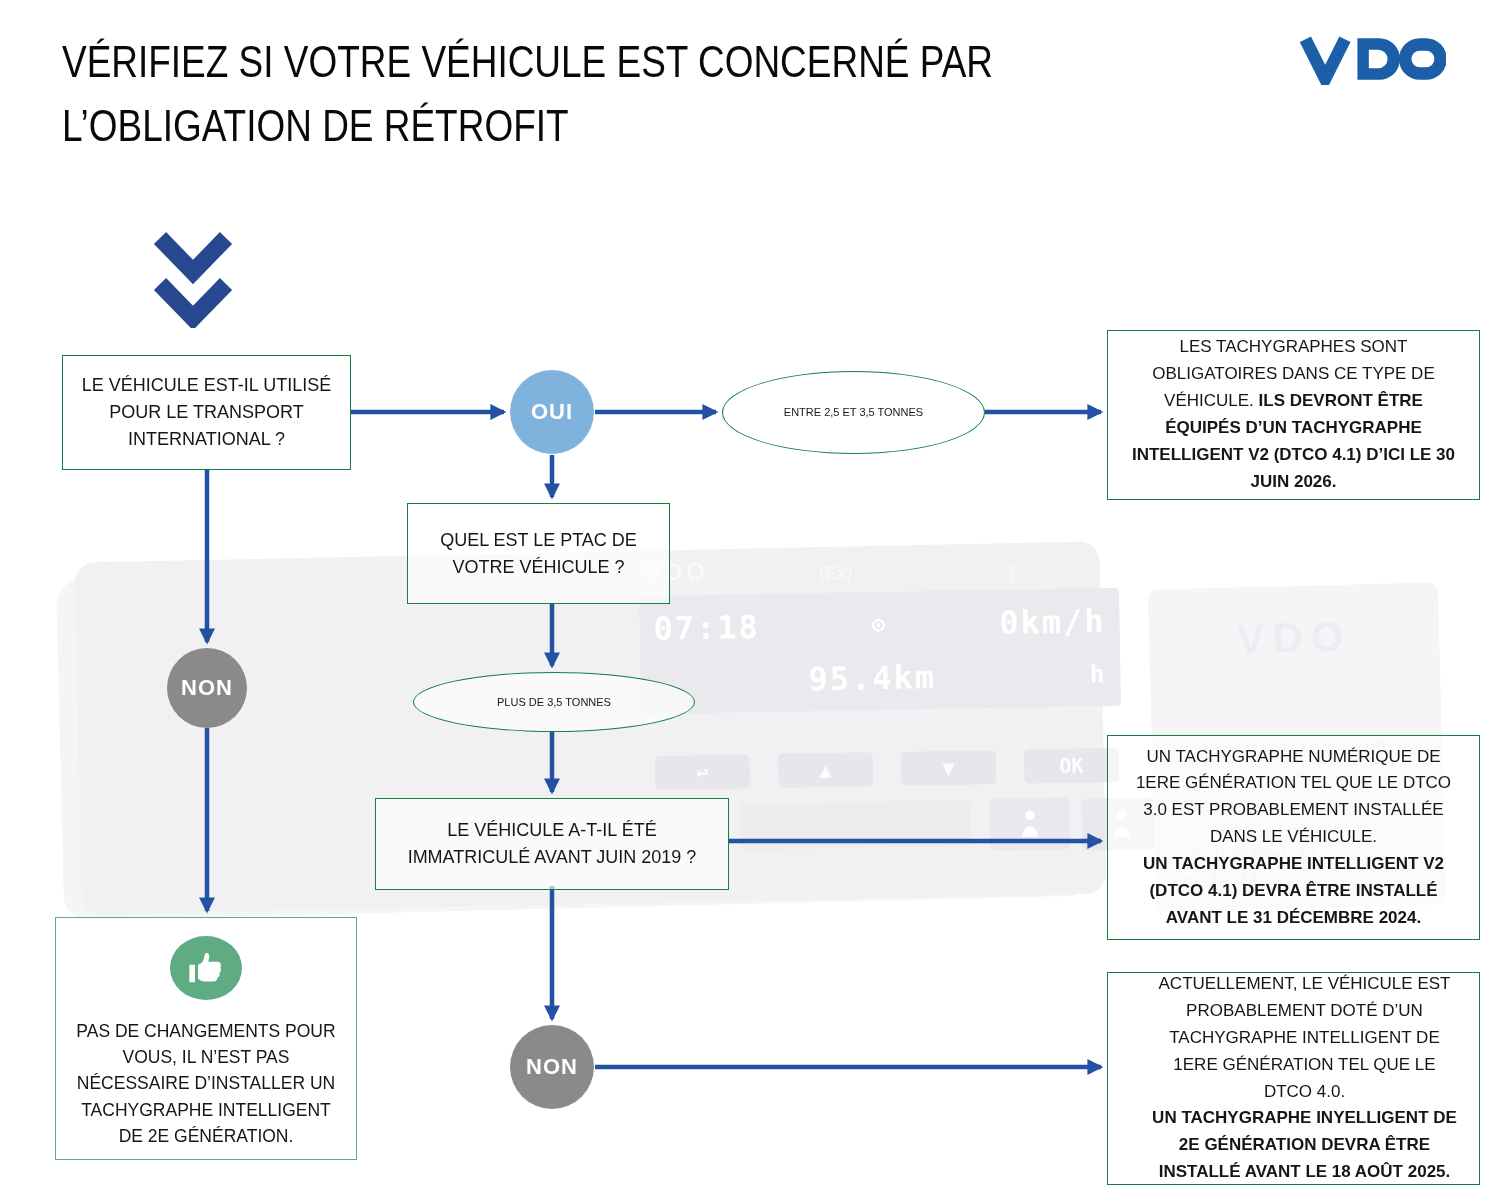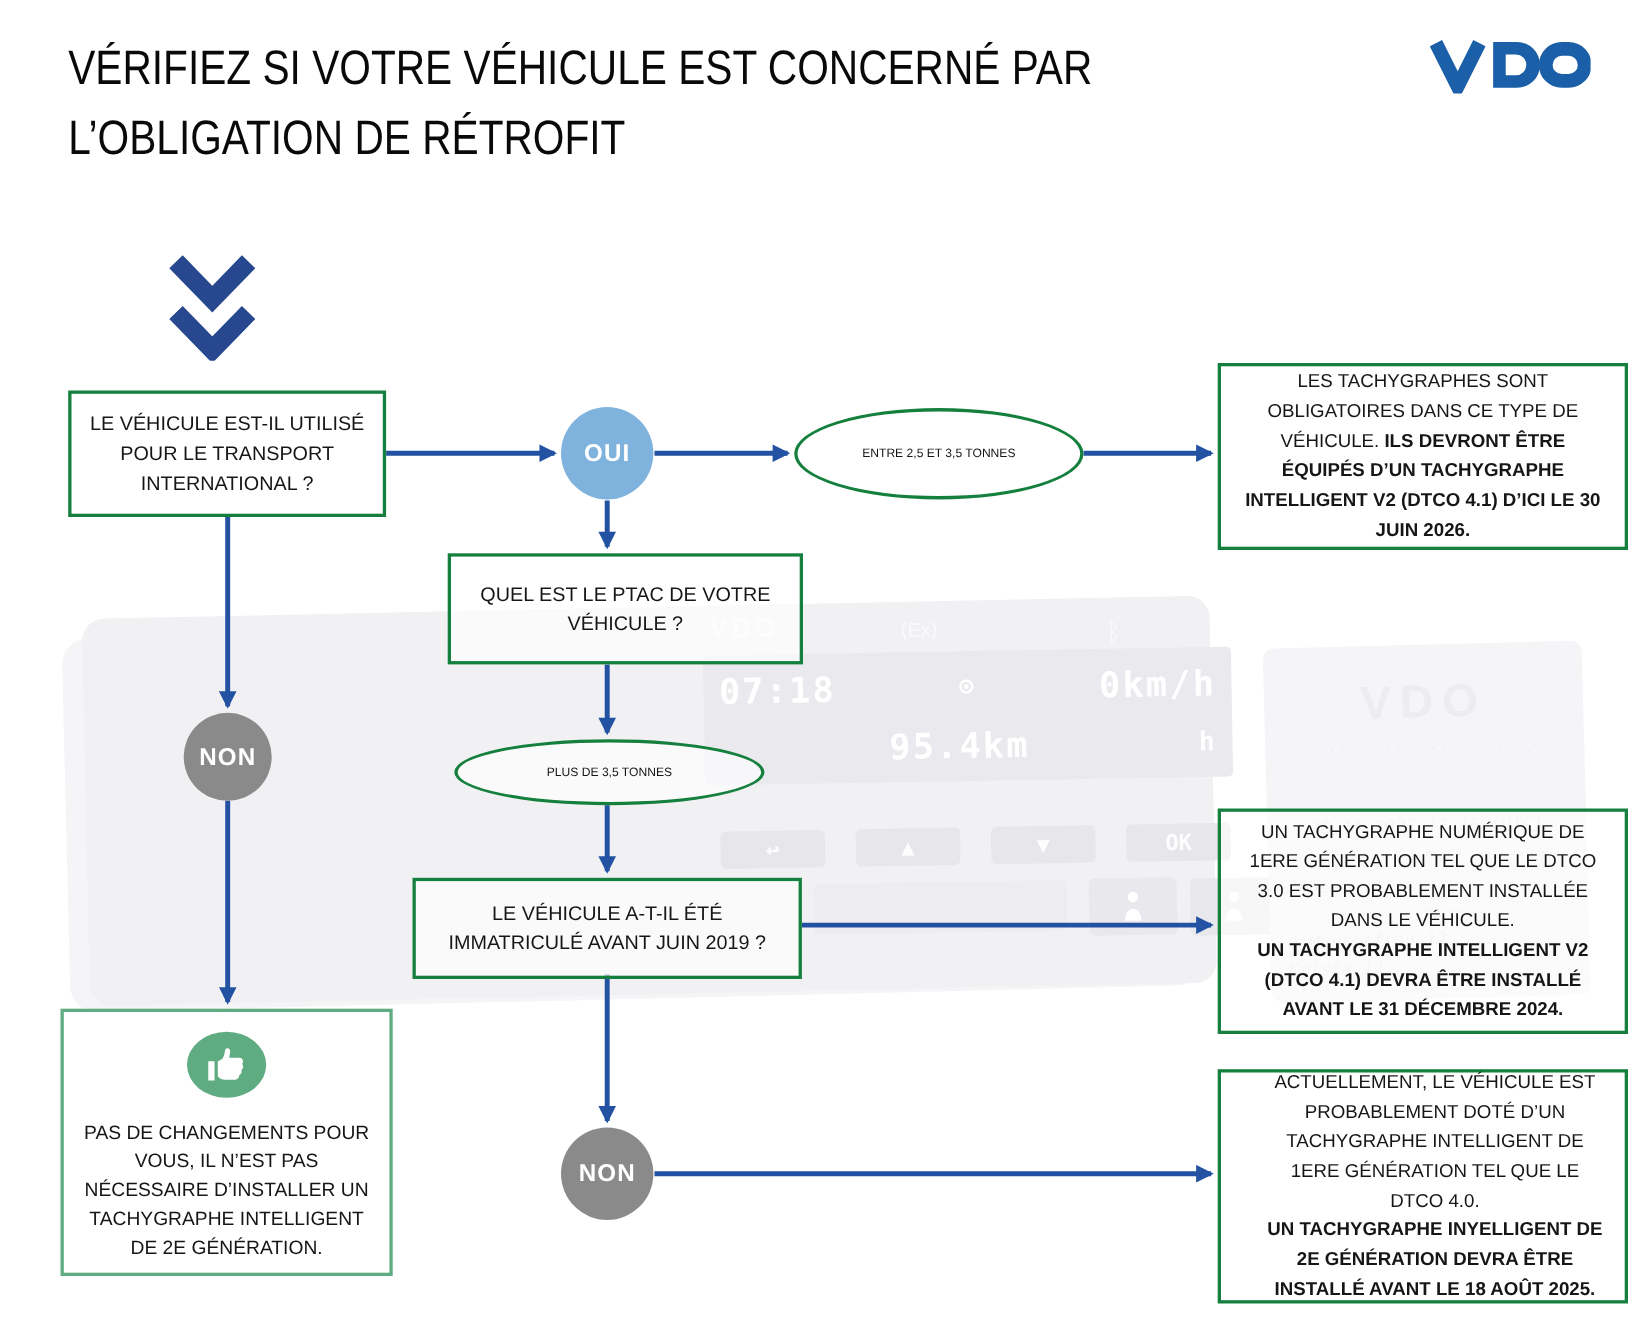--- a/index.html
+++ b/index.html
@@ -32,21 +32,21 @@
               font-family:"DejaVu Sans Mono",monospace;font-style:italic;font-size:16px;line-height:1.6;}
   .wm-receipt .rbrand{font-family:"Liberation Sans",sans-serif;font-style:normal;font-weight:bold;
                       font-size:42px;letter-spacing:8px;color:#ececf1;}
   .wm-receipt .rdots{letter-spacing:3px;font-size:12px;color:#ededf2;}
   .wm-receipt .rgap{height:48px;}
   .wm-receipt .rleft{text-align:left;}
   
   .connectors{position:absolute;left:0;top:0;z-index:1;}
   
   .node{position:absolute;z-index:2;box-sizing:border-box;}
-  .box{background:rgba(255,255,255,0.62);border:3px solid #15803d;display:flex;align-items:center;justify-content:center;
+  .box{background:rgba(255,255,255,0.62);border:1px solid #15803d;display:flex;align-items:center;justify-content:center;
        text-align:center;font-size:18px;line-height:1.5;padding:10px 16px;color:#161616;}
   .info{font-size:17px;line-height:1.58;padding:12px 18px;}
   .info .bold{font-weight:bold;}
   .info .bold.block{display:block;}
   .ellipse{border-radius:50%;font-size:11px;}
   .circle{border-radius:50%;display:flex;align-items:center;justify-content:center;color:#fff;
           font-weight:bold;font-size:22px;letter-spacing:1px;}
   .c-blue{background:#7fb3de;}
   .c-gray{background:#8a8a8a;}
   .greenbox{border-color:#5fab82;flex-direction:column;gap:18px;font-size:17.5px;padding-top:18px;}
@@ -157,21 +157,21 @@
   <div class="node box ellipse" style="left:722px;top:371px;width:263px;height:83px;">
     <span>ENTRE 2,5 ET 3,5 TONNES</span>
   </div>
 
   <div class="node box info" style="left:1107px;top:330px;width:373px;height:170px;">
     <span>
       <span>LES TACHYGRAPHES SONT OBLIGATOIRES DANS CE TYPE DE VÉHICULE. </span><span class="bold">ILS DEVRONT ÊTRE ÉQUIPÉS D’UN TACHYGRAPHE INTELLIGENT V2 (DTCO 4.1) D’ICI LE 30 JUIN 2026.</span>
     </span>
   </div>
 
-  <div class="node box" style="left:407px;top:503px;width:323px;height:101px;">
+  <div class="node box" style="left:407px;top:503px;width:263px;height:101px;">
     <span>QUEL EST LE PTAC DE VOTRE VÉHICULE ?</span>
   </div>
 
   <div class="node circle c-gray" style="left:167px;top:648px;width:80px;height:80px;">
     <span>NON</span>
   </div>
 
   <div class="node box ellipse" style="left:413px;top:672px;width:282px;height:60px;">
     <span>PLUS DE 3,5 TONNES</span>
   </div>

